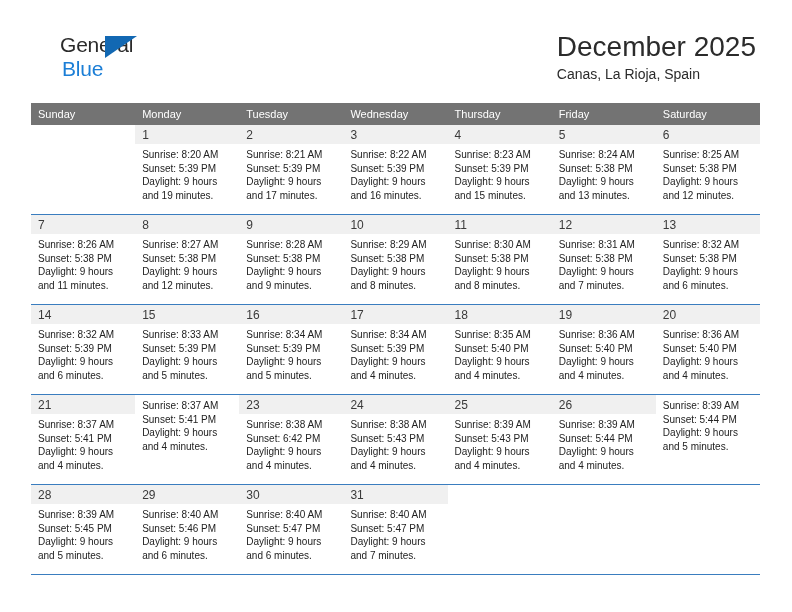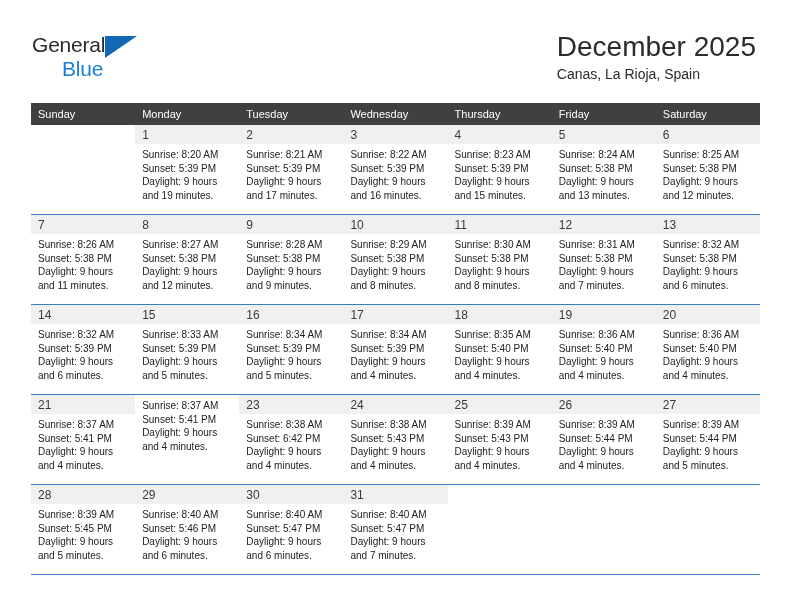--- a/index.html
+++ b/index.html
@@ -36,20 +36,21 @@
     width: 220px;
     height: 50px;
   }
   .brand-general {
     font-size: 21px;
     color: #2b2b2b;
     letter-spacing: -0.2px;
     line-height: 24px;
     display: block;
     height: 24px;
+    margin-left: 28px;
   }
   .brand-blue {
     font-size: 21px;
     color: #1b7ed6;
     letter-spacing: -0.2px;
     line-height: 24px;
     display: block;
     padding-left: 30px;
     height: 24px;
   }
@@ -85,21 +86,21 @@
 
   
   .calendar {
     position: absolute;
     left: 31px;
     top: 103px;
     width: 729px;
   }
   .weekday-row {
     display: flex;
-    background: #404040;
+    background: #737373;
     height: 22px;
   }
   .weekday {
     flex: 1 1 0;
     color: #ffffff;
     font-size: 11px;
     line-height: 22px;
     padding-left: 7px;
     box-sizing: border-box;
     white-space: nowrap;
@@ -419,21 +420,20 @@
           <div class="day-cell shaded">
             <div class="daynum-bar"><span class="daynum">26</span></div>
             <div class="details">
               <div class="detail-line">Sunrise: 8:39 AM</div>
               <div class="detail-line">Sunset: 5:44 PM</div>
               <div class="detail-line">Daylight: 9 hours</div>
               <div class="detail-line">and 4 minutes.</div>
             </div>
           </div>
           <div class="day-cell shaded">
-            <div class="daynum-bar"><span class="daynum">27</span></div>
             <div class="details">
               <div class="detail-line">Sunrise: 8:39 AM</div>
               <div class="detail-line">Sunset: 5:44 PM</div>
               <div class="detail-line">Daylight: 9 hours</div>
               <div class="detail-line">and 5 minutes.</div>
             </div>
           </div>
         </div>
         <div class="week-row">
           <div class="day-cell shaded">

